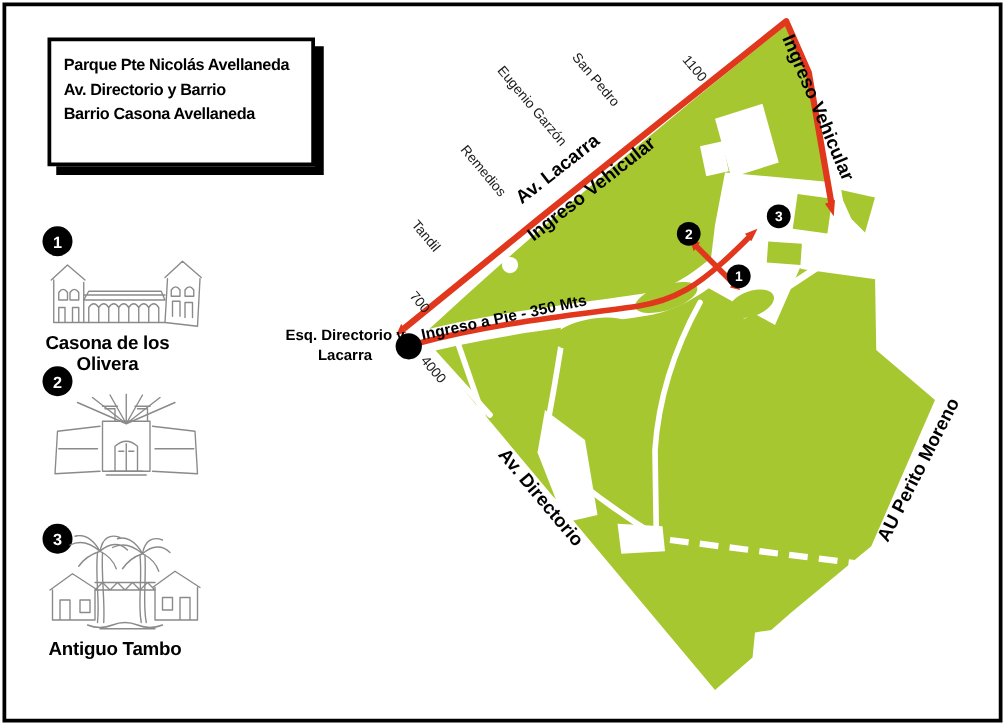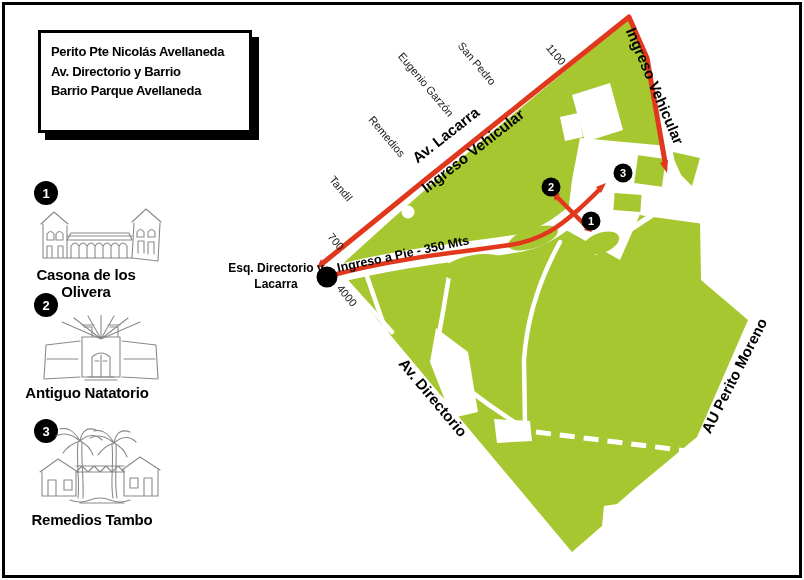--- a/index.html
+++ b/index.html
@@ -109,23 +109,23 @@
     <text class="st-bold" transform="translate(650,88) rotate(67)" text-anchor="middle">Ingreso  Vehicular</text>
     <text class="st-walk" transform="translate(404,258) rotate(-12)" text-anchor="middle">Ingreso a Pie - 350 Mts</text>
     <text class="st-bold" transform="translate(429,401) rotate(50)" text-anchor="middle">Av. Directorio</text>
     <text class="st-bold" transform="translate(739,378) rotate(-63)" text-anchor="middle">AU Perito Moreno</text>
 
     <text class="st-esq" x="276" y="272">Esq. Directorio y</text>
     <text class="st-esq" x="276" y="288">Lacarra</text>
   </svg>
 
   <div class="title-box">
-    <div>Perito Pte Nicolás Avellaneda</div>
+    <div>Parque Pte Nicolás Avellaneda</div>
     <div>Av. Directorio y Barrio</div>
-    <div>Barrio Parque Avellaneda</div>
+    <div>Barrio Casona Avellaneda</div>
   </div>
 
   <div class="legend-circle" style="left:34px;top:181px">1</div>
   <svg class="sketch" style="left:38px;top:200px" width="128" height="66" viewBox="0 0 128 66">
     <path d="M3,24 L16,12 L30,24 M5,24 V58 H29 V26 M9,58 V46 H14 V58 M20,58 V46 H25 V58
              M9,34 q3.5,-5 7,0 v6 h-7 z M18,34 q3.5,-5 7,0 v6 h-7 z"></path>
     <path d="M29,36 H94 M29,40 H94 M29,58 H94 M29,40 L33,33 H91 L94,40"></path>
     <path d="M33,58 V46 M41,58 V46 M49,58 V46 M57,58 V46 M65,58 V46 M73,58 V46 M81,58 V46 M89,58 V46
              M33,46 q4,-6 8,0 M41,46 q4,-6 8,0 M49,46 q4,-6 8,0 M57,46 q4,-6 8,0 M65,46 q4,-6 8,0
              M73,46 q4,-6 8,0 M81,46 q4,-6 8,0"></path>
@@ -135,31 +135,30 @@
   <div class="legend-label" style="left:11px;top:266px">Casona de los Olivera</div>
 
   <div class="legend-circle" style="left:34px;top:293px">2</div>
   <svg class="sketch" style="left:40px;top:315px" width="122" height="68" viewBox="0 0 122 68">
     <path d="M61,24 L22,7 M61,24 L34,3 M61,24 L48,1 M61,24 L61,0 M61,24 L74,1 M61,24 L88,3 M61,24 L100,7"></path>
     <path d="M42,22 H80 V62 H42 Z M44,12 h8 v10 M70,12 h8 v10 M42,10 h12 M68,10 h12"></path>
     <path d="M52,62 V42 q9,-8 18,0 V62 M61,40 V62 M55,46 h4 M63,46 h4"></path>
     <path d="M48,62 h26 M45,65 h32"></path>
     <path d="M40,26 L6,30 L4,64 L40,62 M82,26 L116,30 L118,64 L82,62 M7,44 h31 M84,44 h31"></path>
   </svg>
-  <div class="legend-label" style="left:12px;top:384px">Antiguo Natatorio</div>
 
   <div class="legend-circle" style="left:34px;top:419px">3</div>
   <svg class="sketch" style="left:36px;top:428px" width="128" height="80" viewBox="0 0 128 80">
     <path d="M4,44 L22,31 L42,44 M6,44 V68 H40 V44 M12,52 h8 v16 h-8 z M28,52 h8 v10 h-8 z"></path>
     <path d="M86,42 L104,29 L124,42 M88,42 V68 H122 V42 M94,50 h8 v10 h-8 z M108,50 h8 v18 h-8 z"></path>
     <path d="M40,38 H88 M40,44 H88 M40,44 L46,38 L52,44 L58,38 L64,44 L70,38 L76,44 L82,38 L88,44"></path>
     <path d="M42,14 C40,34 44,52 42,70 M46,14 C45,34 48,52 47,70"></path>
     <path d="M44,13 C36,6 28,4 20,8 M44,13 C38,2 30,-1 24,1 M44,13 C46,2 52,-1 60,2
              M44,13 C52,6 60,6 66,12 M44,13 C38,15 31,19 27,25 M44,13 C50,16 55,21 57,27"></path>
     <path d="M76,16 C78,38 74,54 77,70 M80,16 C81,38 78,54 81,70"></path>
     <path d="M78,15 C70,8 62,6 54,10 M78,15 C72,4 64,1 58,3 M78,15 C80,4 86,1 94,4
              M78,15 C86,8 94,8 100,14 M78,15 C72,17 66,21 62,27 M78,15 C84,18 89,23 91,29"></path>
     <path d="M34,72 q10,4 20,0 q10,-4 20,0 q10,4 20,0 M44,75 h44"></path>
   </svg>
-  <div class="legend-label" style="left:17px;top:511px">Remedios Tambo</div>
+  <div class="legend-label" style="left:17px;top:511px">Antiguo Tambo</div>
 
   <div class="frame"></div>
 </div>
 
 </body></html>

